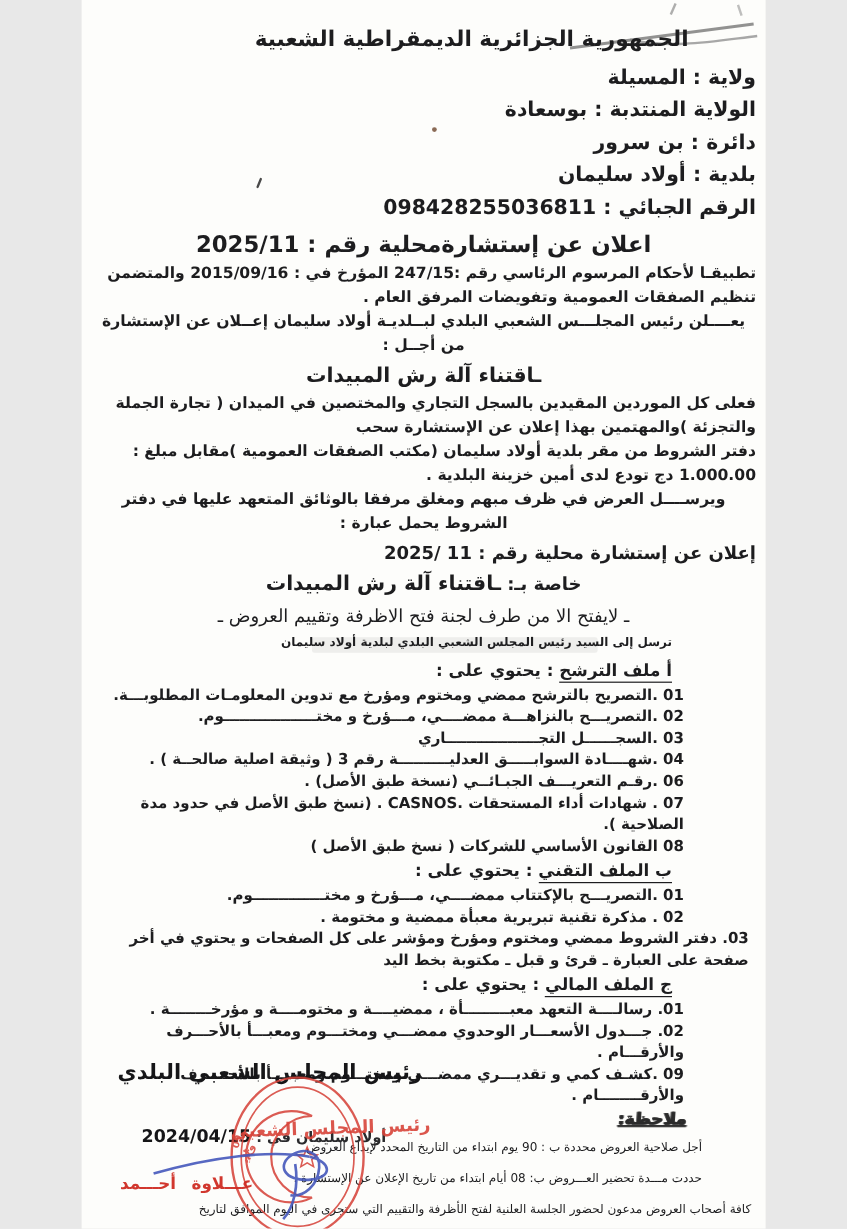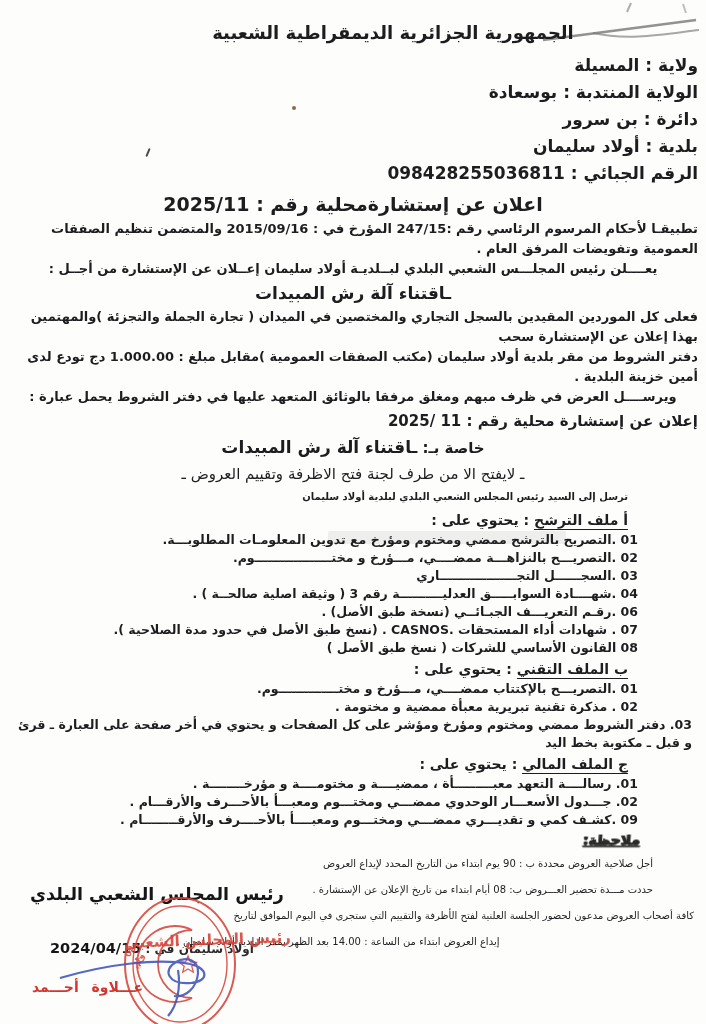--- a/index.html
+++ b/index.html
@@ -1,17 +1,17 @@
 <!DOCTYPE html>
 <html lang="ar" dir="rtl"><head>
 <meta charset="utf-8">
 <style>
   html,body{margin:0;padding:0;background:#e8e8e8;}
   .page{
-    position:relative; width:706px; height:1024px; margin:0 auto;
+    position:relative; width:570px; height:1024px; margin:0 auto;
     background:#fdfdfb; overflow:hidden;
     font-family:"DejaVu Sans", sans-serif;
     color:#1d1d1f; direction:rtl;
   }
   .inner{padding:20px 8px 0 8px;}
   .republic{ text-align:center; font-weight:bold; font-size:18px; line-height:26px;
     position:relative; right:-40px; letter-spacing:-0.5px;}
   .admin{ margin-top:6px; text-align:right; font-weight:bold; font-size:17px; line-height:27px;}
   .main-title{ text-align:center; font-weight:bold; font-size:19px; line-height:30px; margin-top:2px;}
   .p-body{ font-size:13px; font-weight:bold; line-height:20px; text-align:right;}

